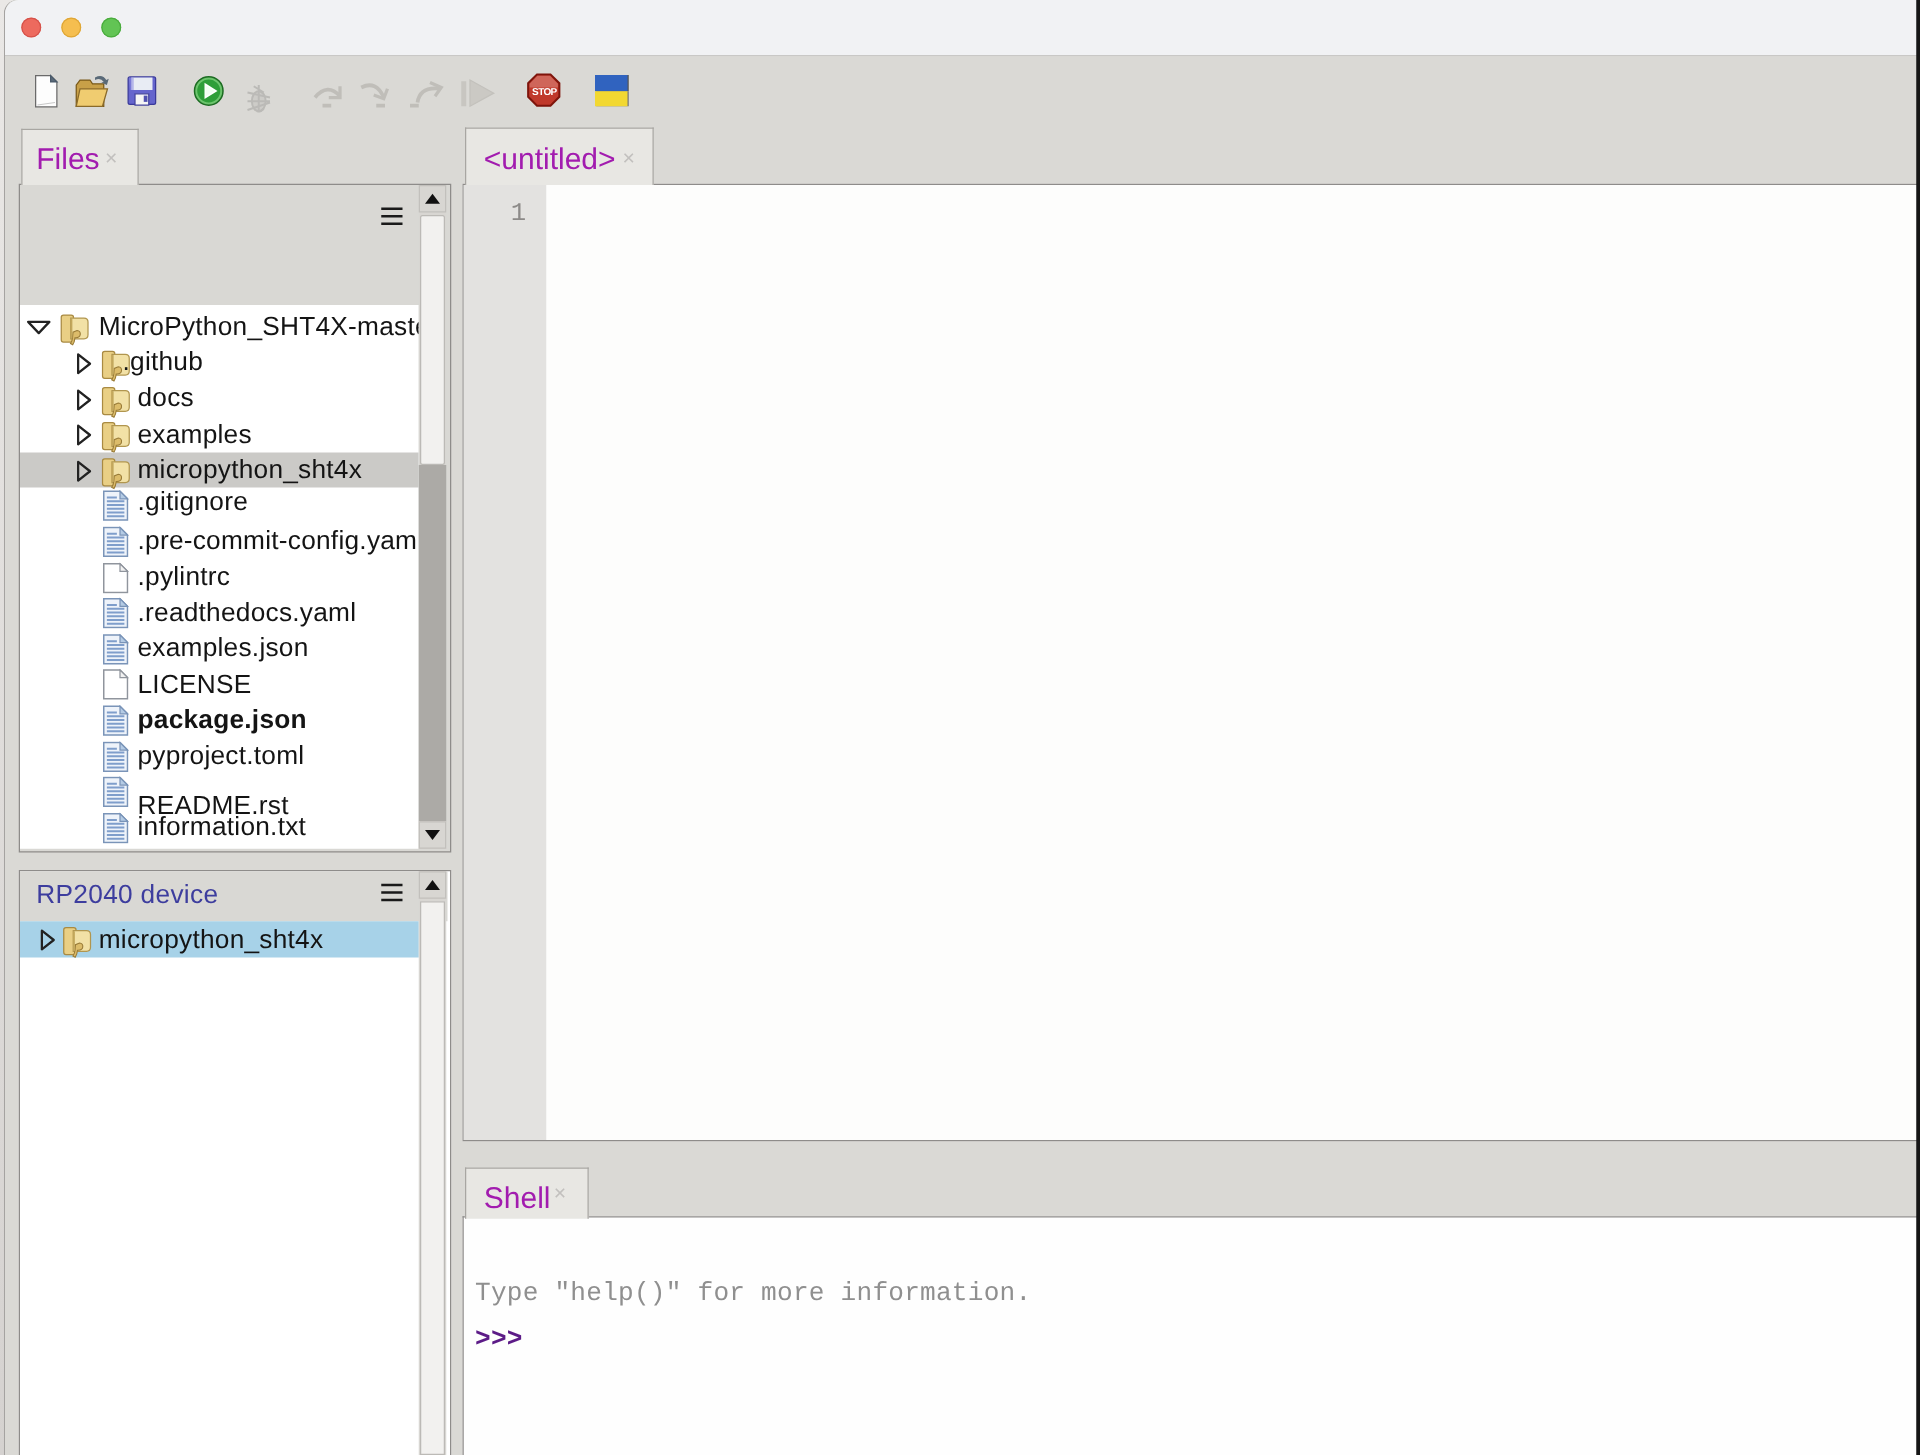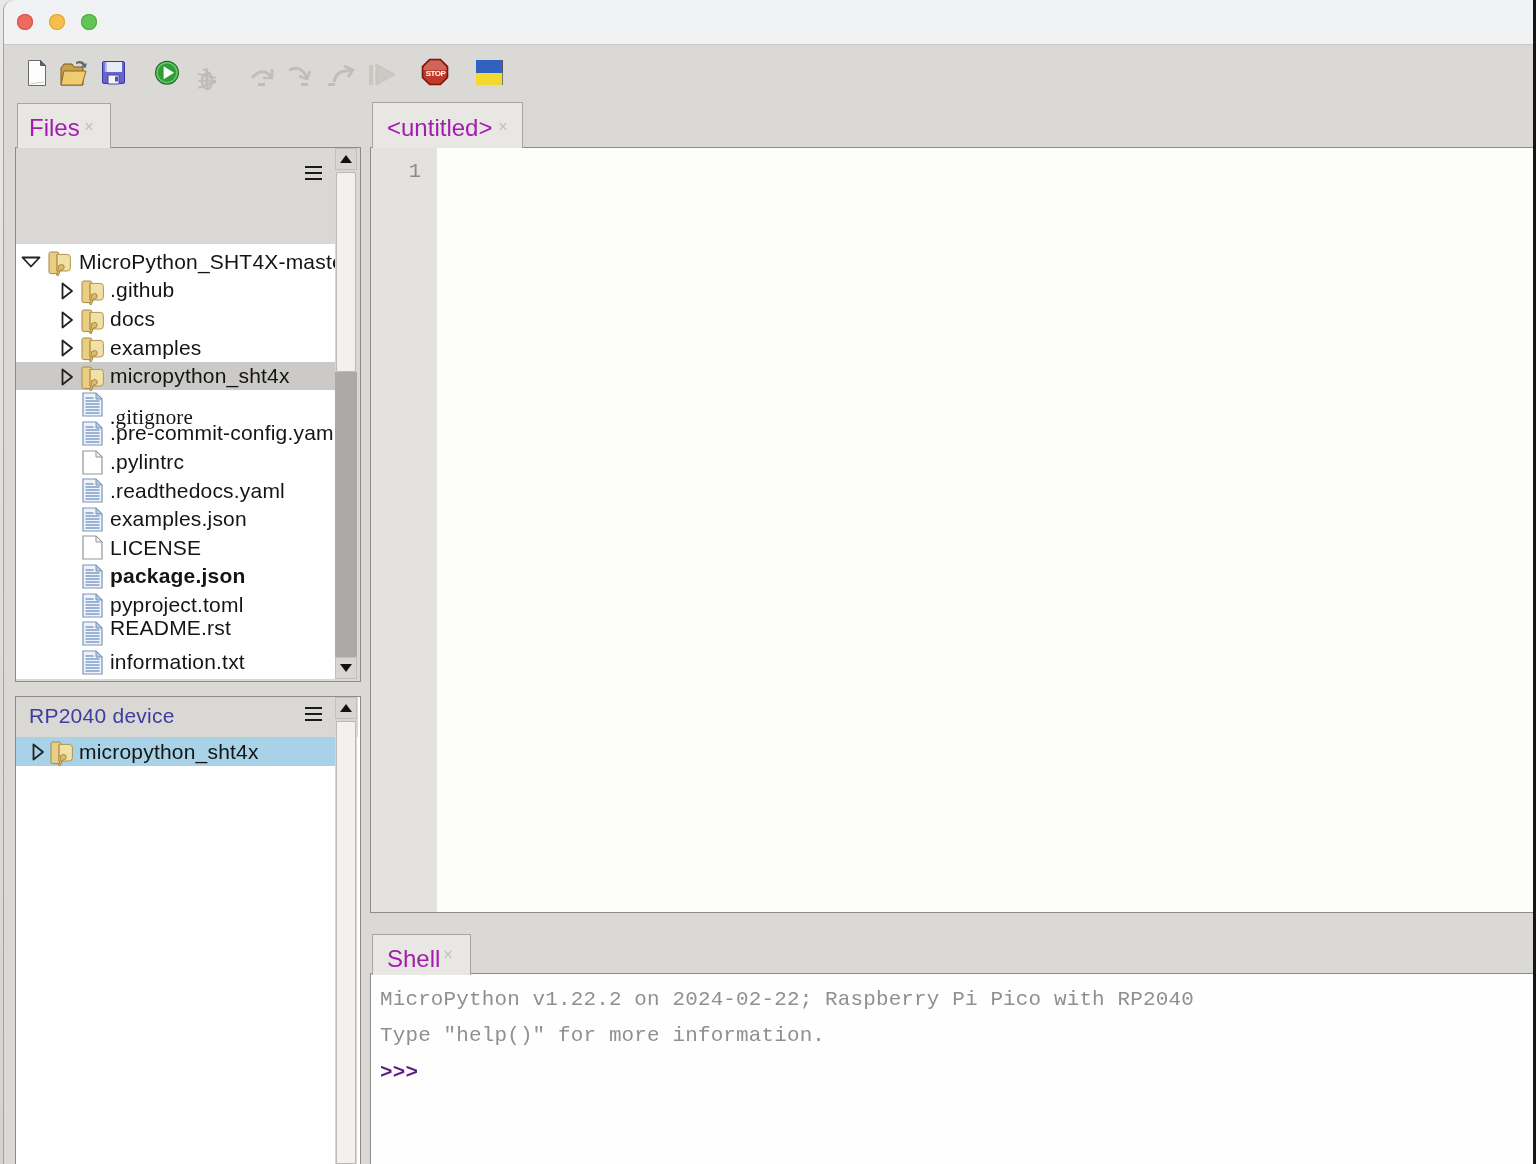--- a/index.html
+++ b/index.html
@@ -126,21 +126,21 @@
       <div class="abs treetxt" style="left:63px;top:5.800000000000001px;">MicroPython_SHT4X-master</div>
       <svg class="abs" style="left:45px;top:37.900000000000006px;" width="13" height="18" viewBox="0 0 13 18">
  <path d="M1.5 1.5 L11 9 L1.5 16.5 Z" fill="none" stroke="#222" stroke-width="1.8" stroke-linejoin="round"></path>
 </svg>
       <svg class="abs" style="left:65px;top:35.900000000000006px;" width="24" height="26" viewBox="0 0 24 26">
  <rect x="1" y="1" width="9.8" height="21.6" rx="1.8" fill="#e9cf85" stroke="#a98a42" stroke-width="1"></rect>
  <path d="M8.6 3.4 h10.6 q3.2 0 3.2 3.2 v10.2 q0 3.2 -3.2 3.2 h-10.6 z" fill="#f2e1a6" stroke="#b1964f" stroke-width="1"></path>
  <path d="M13.6 13.4 q3 0.4 2.6 3.2 -0.4 2.6 -3.6 2.6 l-0.6 0 q-0.4 3.6 -1.8 5.6 l-1.8 -1 q1.4 -2 1.6 -4.6 l0.4 -4.4 z" fill="#dcbc6a" stroke="#9a7c38" stroke-width="0.9"></path>
  <path d="M9.2 4 v15.6" stroke="#c3a75c" stroke-width="1.4"></path>
 </svg>
-      <div class="abs treetxt" style="left:94px;top:34.400000000000006px;text-align:right;">.github</div>
+      <div class="abs treetxt" style="left:82px;top:34.400000000000006px;text-align:right;">.github</div>
       <svg class="abs" style="left:45px;top:66.5px;" width="13" height="18" viewBox="0 0 13 18">
  <path d="M1.5 1.5 L11 9 L1.5 16.5 Z" fill="none" stroke="#222" stroke-width="1.8" stroke-linejoin="round"></path>
 </svg>
       <svg class="abs" style="left:65px;top:64.5px;" width="24" height="26" viewBox="0 0 24 26">
  <rect x="1" y="1" width="9.8" height="21.6" rx="1.8" fill="#e9cf85" stroke="#a98a42" stroke-width="1"></rect>
  <path d="M8.6 3.4 h10.6 q3.2 0 3.2 3.2 v10.2 q0 3.2 -3.2 3.2 h-10.6 z" fill="#f2e1a6" stroke="#b1964f" stroke-width="1"></path>
  <path d="M13.6 13.4 q3 0.4 2.6 3.2 -0.4 2.6 -3.6 2.6 l-0.6 0 q-0.4 3.6 -1.8 5.6 l-1.8 -1 q1.4 -2 1.6 -4.6 l0.4 -4.4 z" fill="#dcbc6a" stroke="#9a7c38" stroke-width="0.9"></path>
  <path d="M9.2 4 v15.6" stroke="#c3a75c" stroke-width="1.4"></path>
 </svg>
       <div class="abs treetxt" style="left:94px;top:63px;">docs</div>
@@ -165,21 +165,21 @@
  <path d="M9.2 4 v15.6" stroke="#c3a75c" stroke-width="1.4"></path>
 </svg>
       <div class="abs treetxt" style="left:94px;top:120.20000000000002px;">micropython_sht4x</div>
       <svg class="abs" style="left:66px;top:148.3px;" width="21" height="25" viewBox="0 0 21 25">
  <path d="M1 1 h13 l6 6 v17 h-19 z" fill="#eef3fa" stroke="#7a94b8" stroke-width="1.2"></path>
  <path d="M14 1 l6 6 h-6 z" fill="#b4cbe4" stroke="#7a94b8" stroke-width="1"></path>
  <g stroke="#7f9ecb" stroke-width="1.6">
   <path d="M3.5 6 h8 M3.5 9 h14 M3.5 12 h14 M3.5 15 h14 M3.5 18 h14 M3.5 21 h14"></path>
  </g>
 </svg>
-      <div class="abs treetxt" style="left:94px;top:161px;font-family:Liberation Serif, serif;">.gitignore</div>
+      <div class="abs treetxt" style="left:94px;top:146px;">.gitignore</div>
       <svg class="abs" style="left:66px;top:176.90000000000003px;" width="21" height="25" viewBox="0 0 21 25">
  <path d="M1 1 h13 l6 6 v17 h-19 z" fill="#eef3fa" stroke="#7a94b8" stroke-width="1.2"></path>
  <path d="M14 1 l6 6 h-6 z" fill="#b4cbe4" stroke="#7a94b8" stroke-width="1"></path>
  <g stroke="#7f9ecb" stroke-width="1.6">
   <path d="M3.5 6 h8 M3.5 9 h14 M3.5 12 h14 M3.5 15 h14 M3.5 18 h14 M3.5 21 h14"></path>
  </g>
 </svg>
       <div class="abs treetxt" style="left:94px;top:177.40000000000003px;">.pre-commit-config.yaml</div>
       <svg class="abs" style="left:66px;top:205.50000000000003px;" width="21" height="25" viewBox="0 0 21 25">
  <path d="M1 1 h13 l6 6 v17 h-19 z" fill="#ffffff" stroke="#90959d" stroke-width="1.2"></path>
@@ -223,21 +223,21 @@
  </g>
 </svg>
       <div class="abs treetxt" style="left:94px;top:349.00000000000006px;">pyproject.toml</div>
       <svg class="abs" style="left:66px;top:377.1px;" width="21" height="25" viewBox="0 0 21 25">
  <path d="M1 1 h13 l6 6 v17 h-19 z" fill="#eef3fa" stroke="#7a94b8" stroke-width="1.2"></path>
  <path d="M14 1 l6 6 h-6 z" fill="#b4cbe4" stroke="#7a94b8" stroke-width="1"></path>
  <g stroke="#7f9ecb" stroke-width="1.6">
   <path d="M3.5 6 h8 M3.5 9 h14 M3.5 12 h14 M3.5 15 h14 M3.5 18 h14 M3.5 21 h14"></path>
  </g>
 </svg>
-      <div class="abs treetxt" style="left:94px;top:372px;">README.rst</div>
+      <div class="abs treetxt" style="left:94px;top:389px;">README.rst</div>
       <svg class="abs" style="left:66px;top:405.70000000000005px;" width="21" height="25" viewBox="0 0 21 25">
  <path d="M1 1 h13 l6 6 v17 h-19 z" fill="#eef3fa" stroke="#7a94b8" stroke-width="1.2"></path>
  <path d="M14 1 l6 6 h-6 z" fill="#b4cbe4" stroke="#7a94b8" stroke-width="1"></path>
  <g stroke="#7f9ecb" stroke-width="1.6">
   <path d="M3.5 6 h8 M3.5 9 h14 M3.5 12 h14 M3.5 15 h14 M3.5 18 h14 M3.5 21 h14"></path>
  </g>
 </svg>
       <div class="abs treetxt" style="left:94px;top:406.20000000000005px;">information.txt</div>
     </div>
 
@@ -289,16 +289,15 @@
 
   <div class="abs" style="left:366px;top:147px;width:1167px;height:766px;background:#fdfdfc;border:1px solid #8e8c8a;box-sizing:border-box;"></div>
   <div class="abs" style="left:367px;top:148px;width:66px;height:764px;background:#e3e2e0;"></div>
   <div class="abs mono" style="left:395px;top:160px;width:22px;color:#8c8a88;font-size:20.5px;text-align:right;">1</div>
 
   <div class="abs tab" style="left:368px;top:934px;width:97px;height:40px;"></div>
   <div class="abs tablabel" style="left:383px;top:945px;">Shell</div>
   <div class="abs tabx" style="left:439px;top:945px;">×</div>
 
   <div class="abs" style="left:366px;top:973px;width:1170px;height:191px;background:#fefefe;border-left:1px solid #8e8c8a;border-top:1px solid #8e8c8a;box-sizing:border-box;"></div>
-  <div class="abs mono shline" style="left:376px;top:987px;">MicroPython v1.22.2 on 2024-02-22; Raspberry Pi Pico with RP2040</div>
   <div class="abs mono shline" style="left:376px;top:1023px;">Type "help()" for more information.</div>
   <div class="abs mono shline" style="left:376px;top:1060px;color:#5c1b87;font-weight:bold;">&gt;&gt;&gt;</div>
 </div>
 
 </body></html>

